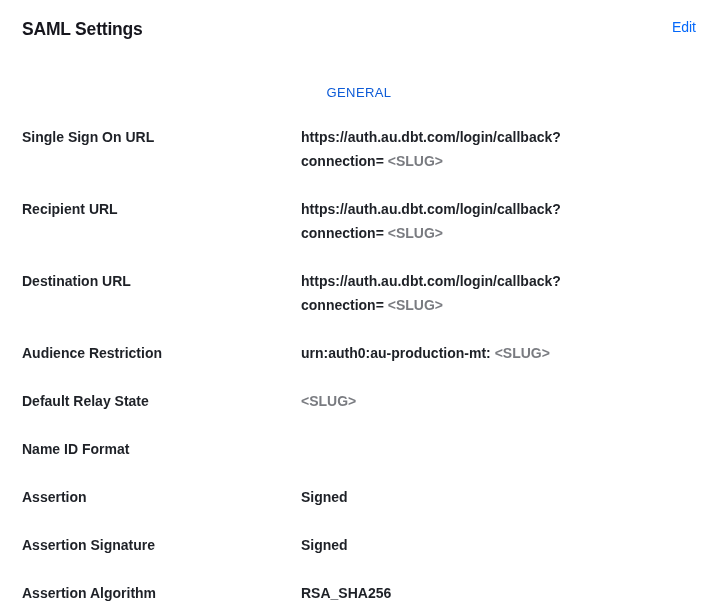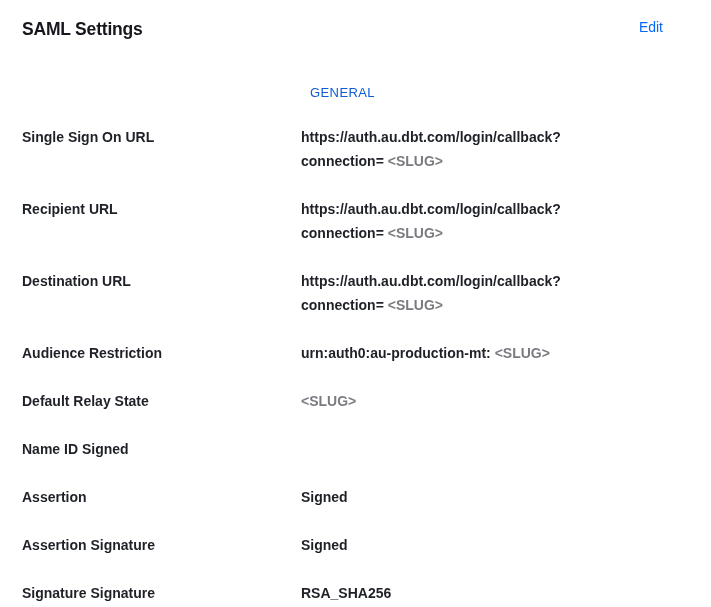--- a/index.html
+++ b/index.html
@@ -3,21 +3,21 @@
 <meta charset="utf-8">
 <style>
   * { margin: 0; padding: 0; box-sizing: border-box; }
   html, body {
     width: 711px; height: 607px;
     background: #ffffff;
     font-family: "Liberation Sans", sans-serif;
     color: #16161d;
     overflow: hidden;
   }
-  .panel { padding: 16px 48px 0 22px; }
+  .panel { padding: 16px 15px 0 22px; }
 
   .header-row {
     display: flex;
     justify-content: space-between;
     align-items: flex-start;
   }
   .page-title {
     font-size: 17.5px;
     font-weight: 700;
     letter-spacing: -0.2px;
@@ -92,32 +92,32 @@
       <div class="row-label">Audience Restriction</div>
       <div class="row-value"><span>urn:auth0:au-production-mt:</span> <span class="slug">&lt;SLUG&gt;</span></div>
     </div>
 
     <div class="row">
       <div class="row-label">Default Relay State</div>
       <div class="row-value"><span class="slug">&lt;SLUG&gt;</span></div>
     </div>
 
     <div class="row">
-      <div class="row-label">Name ID Signed</div>
+      <div class="row-label">Name ID Format</div>
     </div>
 
     <div class="row">
       <div class="row-label">Assertion</div>
       <div class="row-value">Signed</div>
     </div>
 
     <div class="row">
       <div class="row-label">Assertion Signature</div>
       <div class="row-value">Signed</div>
     </div>
 
     <div class="row">
-      <div class="row-label">Signature Signature</div>
+      <div class="row-label">Assertion Algorithm</div>
       <div class="row-value">RSA_SHA256</div>
     </div>
 
   </div>
 </div>
 
 </body></html>

